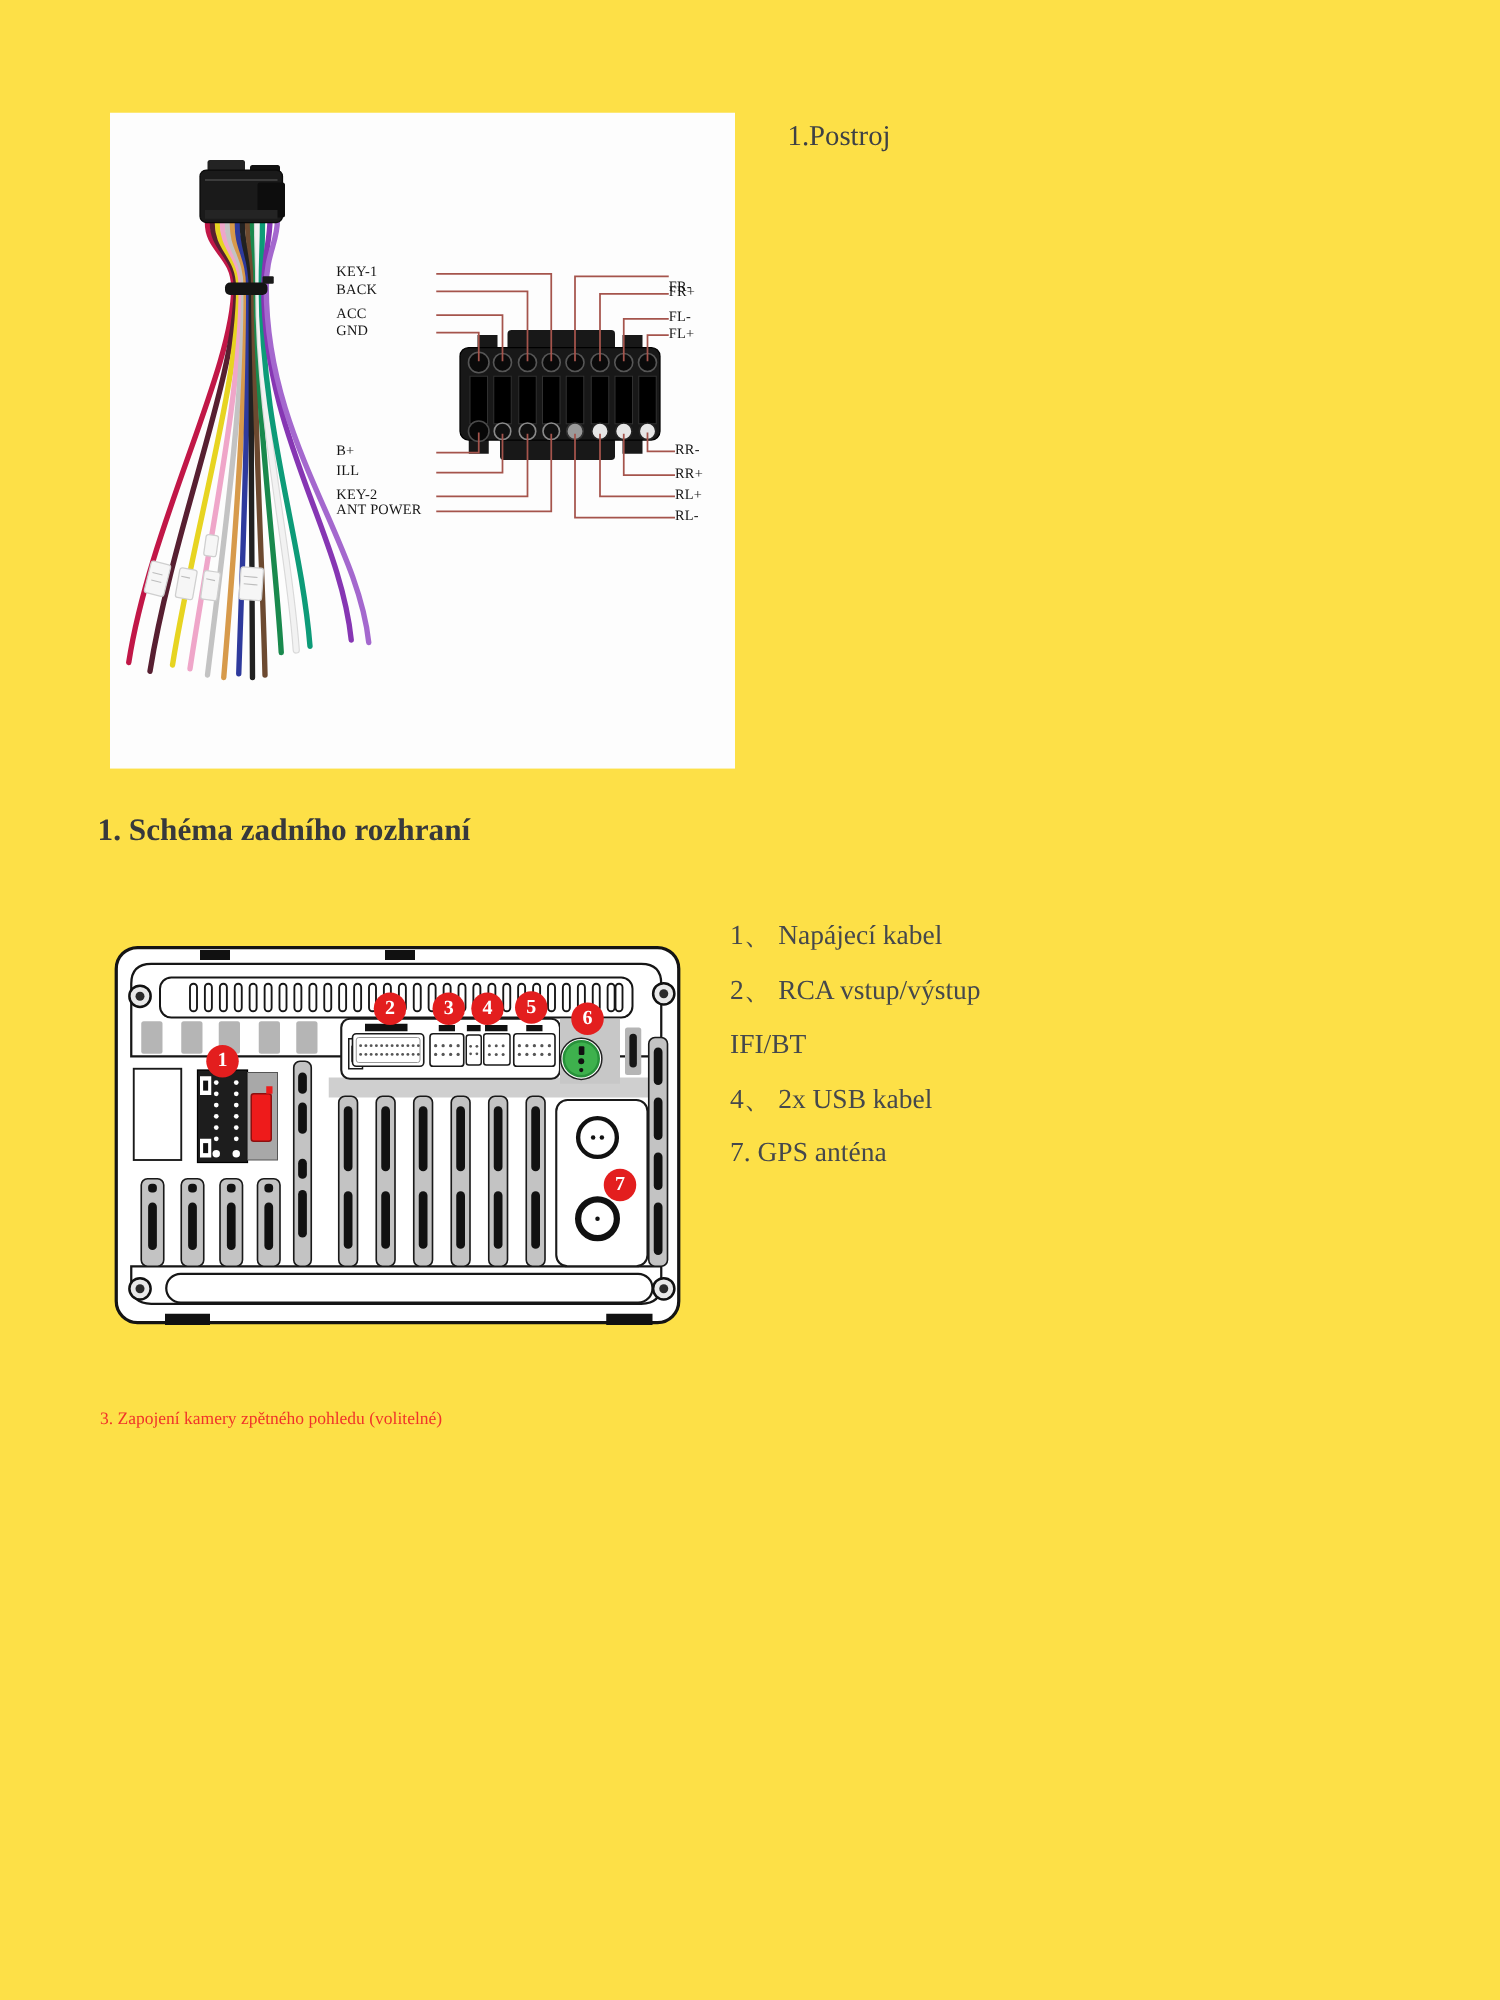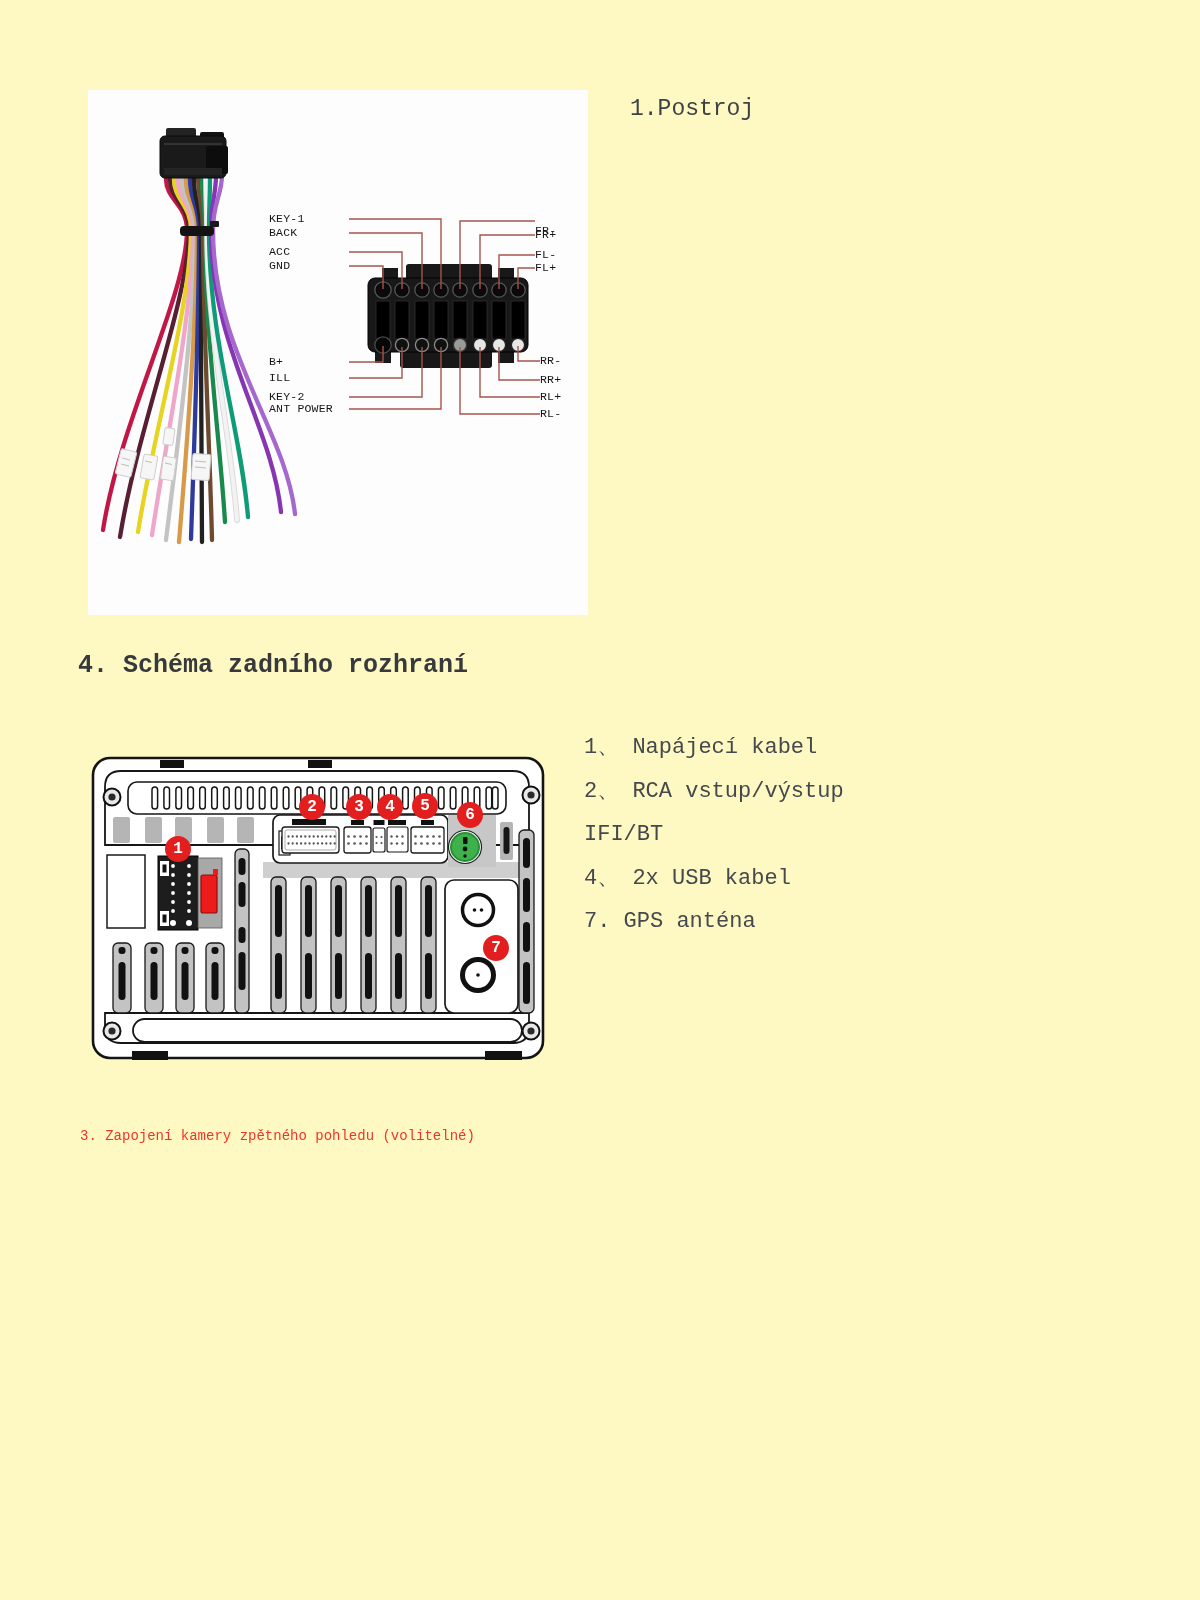--- a/index.html
+++ b/index.html
@@ -1,18 +1,18 @@
 <!DOCTYPE html>
 <html><head>
 <meta charset="utf-8">
 <style>
   html,body{margin:0;padding:0;background:#ffffff;}
   .page{
-    position:relative;width:1200px;height:1600px;background:#fef9c3;overflow:hidden;
-    font-family:Liberation Mono, monospace;
+    position:relative;width:1200px;height:1600px;background:#fde047;overflow:hidden;
+    font-family:Liberation Serif, serif;
   }
   .h-sec1{position:absolute;left:630px;top:96px;font-size:23px;color:#3e4145;}
   .h-sec2{position:absolute;left:78px;top:651px;font-size:25px;font-weight:bold;color:#37393c;}
   .h-sec3{position:absolute;left:80px;top:1128px;font-size:14px;color:#f0342a;}
   .harness{position:absolute;left:88px;top:90px;width:500px;height:525px;}
   .pinout{position:absolute;left:270px;top:205px;width:300px;height:220px;}
   .pinout svg{position:absolute;left:0;top:0;}
   .pin-label{
     position:absolute;font-size:11.5px;line-height:13px;color:#161616;
     letter-spacing:.2px;white-space:nowrap;
@@ -163,21 +163,21 @@
     <span class="pin-label pl-left" style="top:150px">B+</span>
     <span class="pin-label pl-left" style="top:166px">ILL</span>
     <span class="pin-label pl-left" style="top:185px">KEY-2</span>
     <span class="pin-label pl-left" style="top:197px">ANT POWER</span>
     <span class="pin-label pl-rightb" style="top:149px">RR-</span>
     <span class="pin-label pl-rightb" style="top:168px">RR+</span>
     <span class="pin-label pl-rightb" style="top:185px">RL+</span>
     <span class="pin-label pl-rightb" style="top:202px">RL-</span>
   </div>
 
-  <div class="h-sec2">4. Schéma zadního rozhraní</div>
+  <div class="h-sec2">1. Schéma zadního rozhraní</div>
 
   <div class="rear">
     <svg width="460" height="325" viewBox="0 0 460 325">
 
       <rect x="8" y="23" width="450" height="300" rx="17" fill="#ffffff" stroke="#141414" stroke-width="2.6"></rect>
       <rect x="75" y="25" width="24" height="8" fill="#111111"></rect>
       <rect x="223" y="25" width="24" height="8" fill="#111111"></rect>
       <rect x="47" y="316" width="36" height="9" fill="#111111"></rect>
       <rect x="400" y="316" width="37" height="9" fill="#111111"></rect>
 

